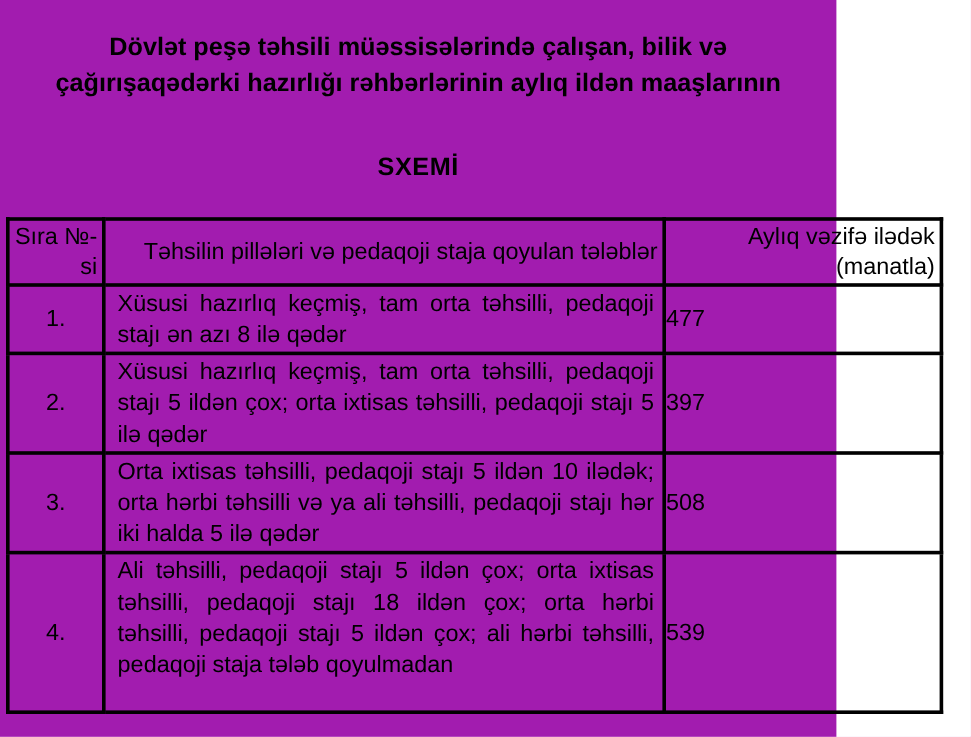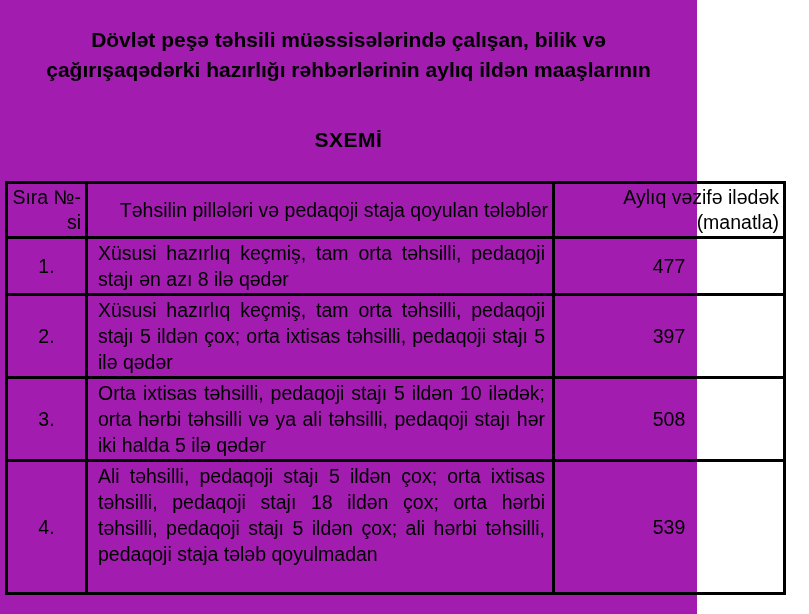--- a/index.html
+++ b/index.html
@@ -67,21 +67,20 @@
     line-height: 26px;
     padding: 0;
   }
   .cell-req {
     text-align: justify;
     vertical-align: top;
     line-height: 26px;
     padding: 1px 7px 1px 10px;
   }
   .cell-sal {
-    text-align: center;
     vertical-align: middle;
     line-height: 26px;
     padding: 0;
   }
   tr.row-2lines  td { height: 50px; }
   tr.row-3lines  td { height: 74px; }
   tr.row-5lines  td { height: 128px; }
 </style>
 </head>
 <body>

